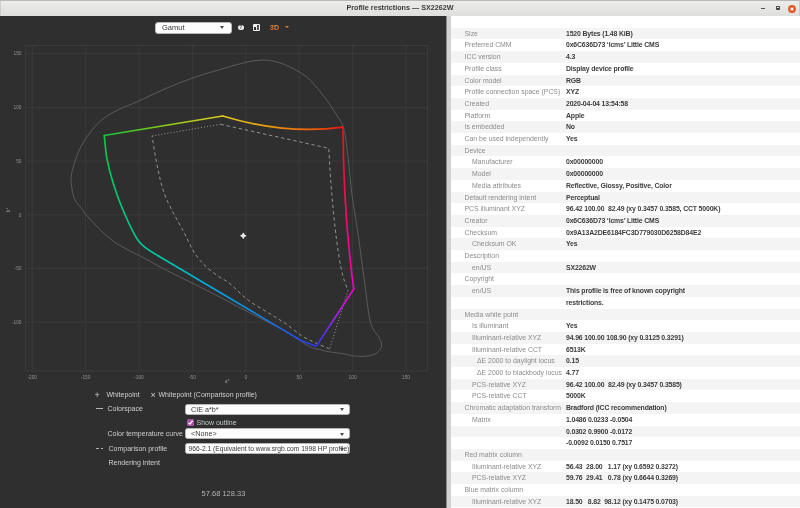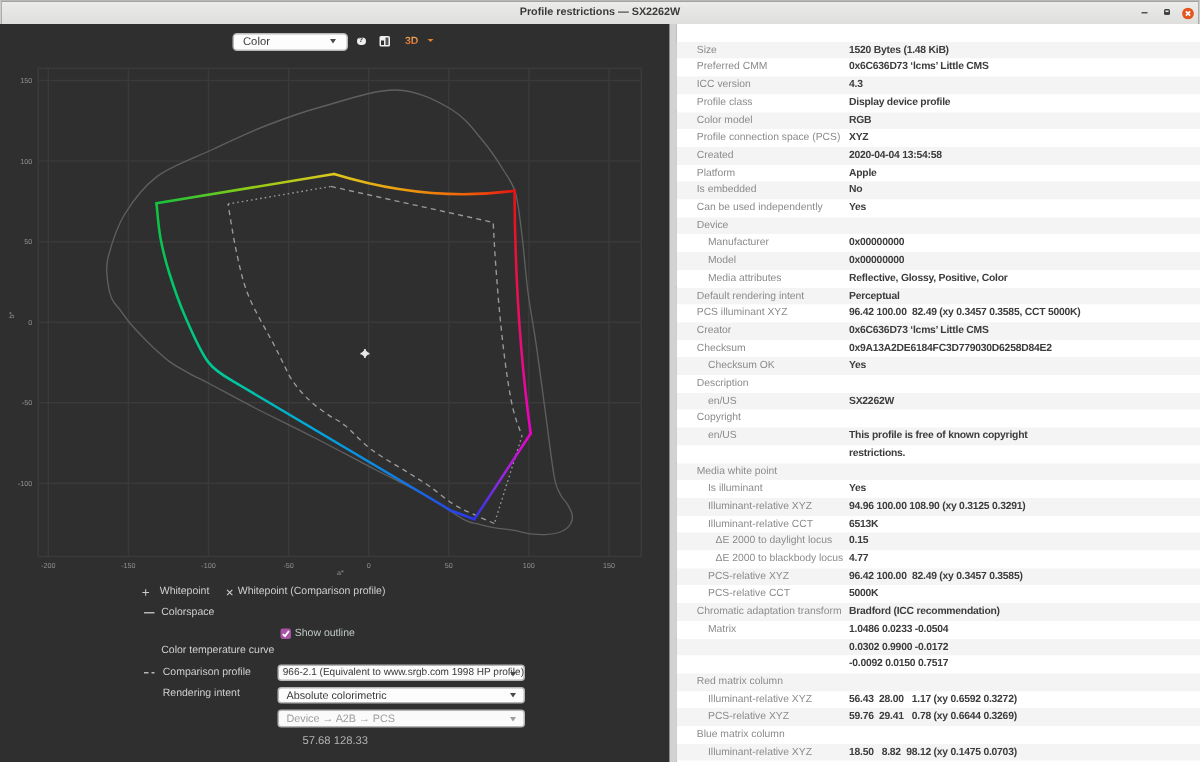--- a/index.html
+++ b/index.html
@@ -123,66 +123,66 @@
       <path d="M316.2 346.2 L301 340.5 L158.5 256" stroke="url(#g5)"></path>
       <path d="M 158.5 256.0 C 155.2 253.6 144.9 249.3 139.0 241.6 C 133.1 233.9 127.3 219.8 123.0 210.0 C 118.7 200.2 115.7 191.0 113.0 182.5 C 110.3 174.0 108.5 166.6 107.0 158.8 C 105.5 151.0 104.8 139.4 104.3 135.5 " stroke="url(#g6)"></path>
     </g>
     <g>
       <path d="M240.3 235.7 H246.3 M243.3 232.7 V238.7" stroke="#dedede" stroke-width="1.1"></path>
       <path d="M243.3 233 L246 235.7 L243.3 238.4 L240.6 235.7 Z" fill="#e8e8e8"></path>
     </g>
   </svg>
 
   <div class="select" id="gamutsel">
-      <span class="tx">Color</span>
+      <span class="tx">Gamut</span>
       <span class="caret" style="right:7px"></span>
     </div>
   <div id="helpicon">?</div>
   <div id="imgicon">
       <span class="a"></span>
       <span class="b"></span>
     </div>
   <div id="i3d">3D</div>
   <div id="i3dcaret"></div>
 
   <span class="ltext" style="left:94.5px;top:374.5px;font-size:9px;line-height:9px">+</span>
   <span class="ltext" style="left:106.5px;top:375px">Whitepoint</span>
   <span class="ltext" style="left:150.5px;top:374.5px;font-size:9px;line-height:9px">×</span>
   <span class="ltext" style="left:158.5px;top:375px">Whitepoint (Comparison profile)</span>
 
   <span class="abs" style="left:96px;top:392px;width:7px;height:1px;background:#b5b5b5"></span>
   <span class="ltext" style="left:107.5px;top:388.5px">Colorspace</span>
+  <div class="csel" style="top:387.5px">
+      <span class="tx">CIE a*b*</span>
+      <span class="caret"></span>
+    </div>
 
   <div id="cbx">
       <svg width="7" height="7">
         <path d="M1.5 3.7 L3 5.1 L5.6 1.7" stroke="#fff" stroke-width="1.2" fill="none"></path>
       </svg>
     </div>
   <span class="ltext" style="left:196.5px;top:402.5px;color:#bfc9c2">Show outline</span>
 
   <span class="ltext" style="left:107.5px;top:413.5px">Color temperature curve</span>
+  <div class="csel" style="top:412.3px">
+      <span class="tx">&lt;None&gt;</span>
+      <span class="caret"></span>
+    </div>
 
   <span class="abs" style="left:96px;top:432.3px;width:2.5px;height:1px;background:#b5b5b5"></span>
   <span class="abs" style="left:100.5px;top:432.3px;width:2.5px;height:1px;background:#b5b5b5"></span>
   <span class="ltext" style="left:108.5px;top:428.8px">Comparison profile</span>
   <div class="csel" style="top:427.4px">
       <span class="tx" style="left:2.5px;font-size:6.7px">966-2.1 (Equivalent to www.srgb.com 1998 HP profile)</span>
       <span class="caret"></span>
     </div>
 
   <span class="ltext" style="left:108.5px;top:443.3px">Rendering intent</span>
-  <div class="csel" style="top:442px">
-      <span class="tx">Absolute colorimetric</span>
-      <span class="caret"></span>
-    </div>
-
-  <div class="csel" style="top:456.8px;height:12px;background:#fafafa;color:#9c9c9c">
-      <span class="tx">Device → A2B → PCS</span>
-      <span class="caret" style="border-top-color:#9c9c9c"></span>
-    </div>
+
 
   <div id="bottomnum">57.68 128.33</div>
 </div>
 
 <div id="sep"></div>
 
 <div id="rightpanel">
 <div class="row" style="top:11.7px;background:#f4f4f4">
       <span class="lab" style="left:14.0px">Size</span>
       <span class="val">1520 Bytes (1.48 KiB)</span>

